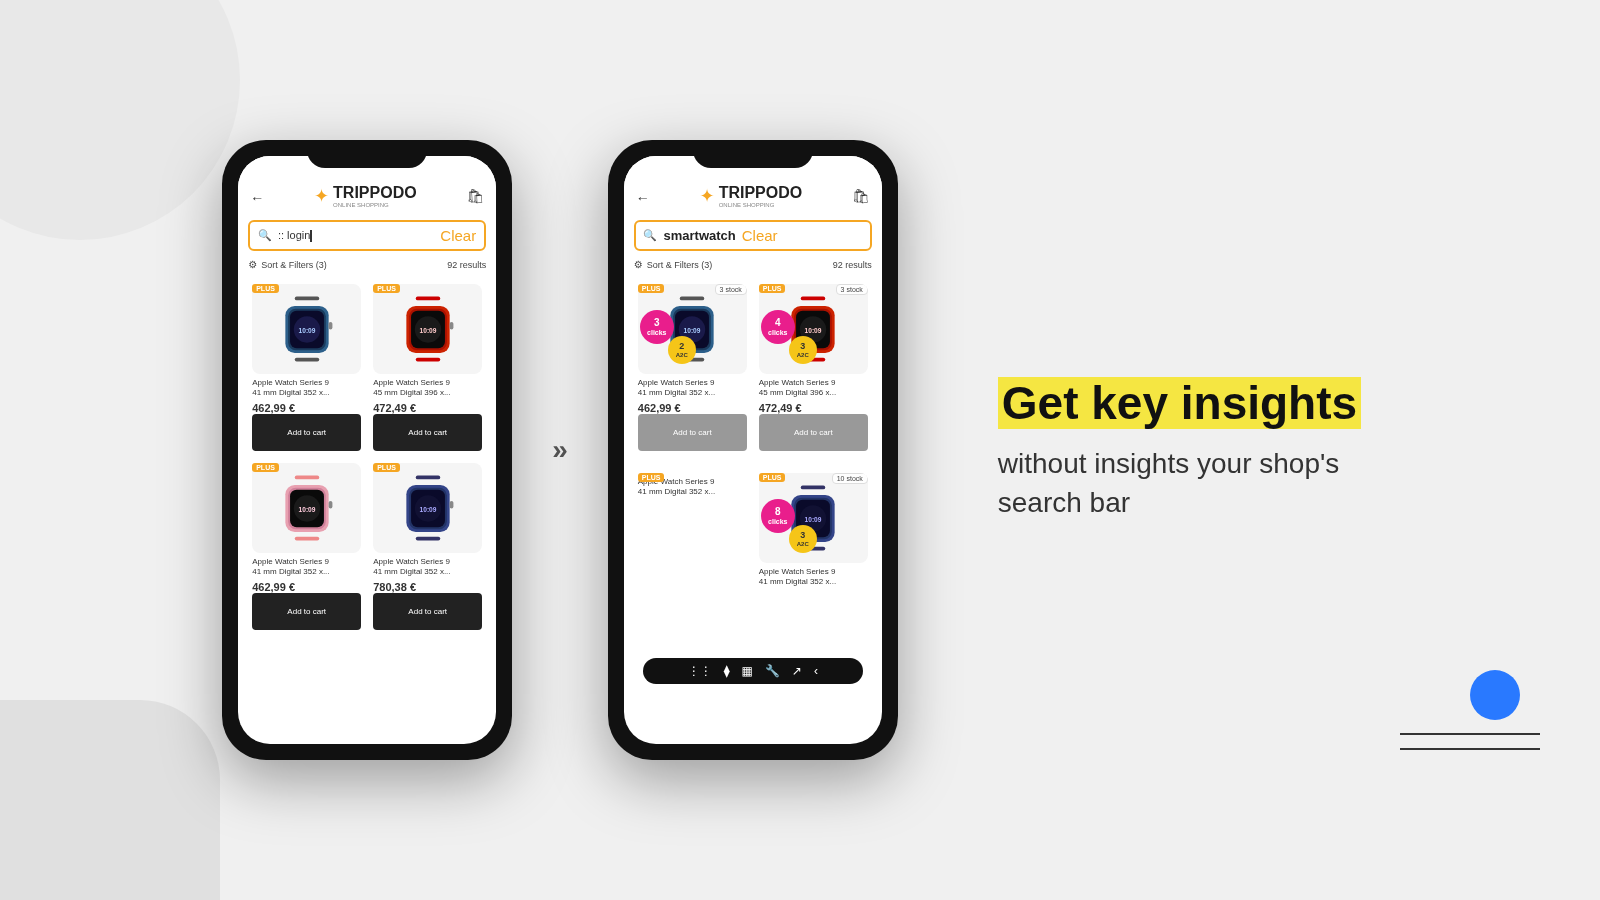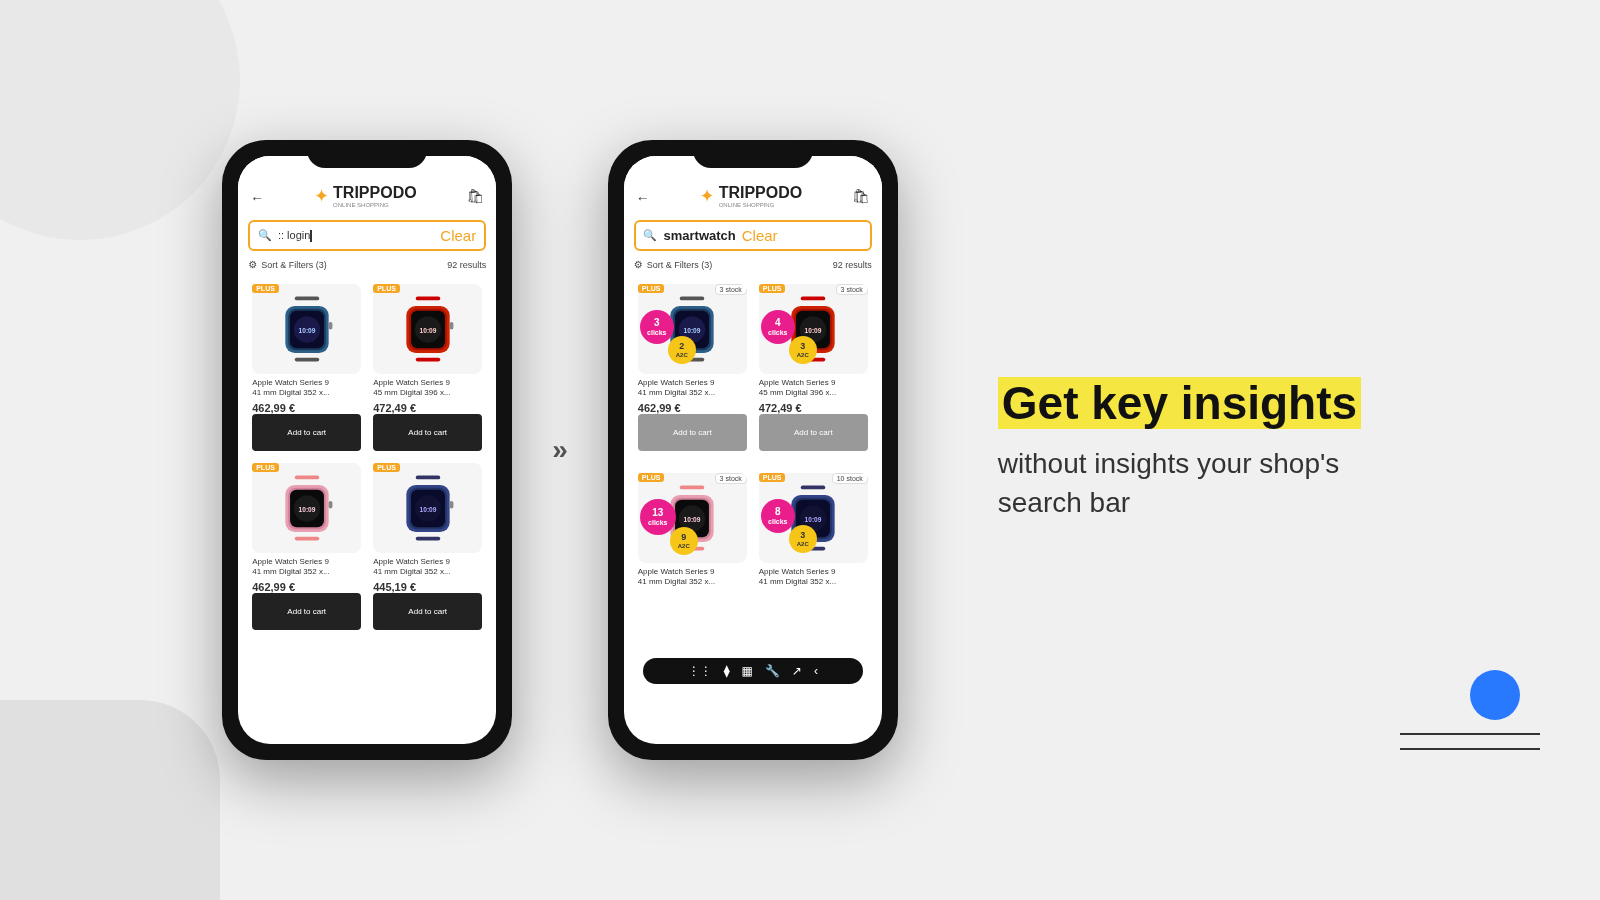--- a/index.html
+++ b/index.html
@@ -504,21 +504,21 @@
                 <rect x="22" y="73" width="26" height="4" rx="2" fill="#336"></rect>
                 <rect x="12" y="18" width="46" height="50" rx="10" fill="#334488"></rect>
                 <rect x="15" y="21" width="40" height="44" rx="8" fill="#223366"></rect>
                 <rect x="17" y="23" width="36" height="40" rx="7" fill="#0a0a2a"></rect>
                 <circle cx="35" cy="43" r="14" fill="#111133"></circle>
                 <text x="35" y="47" text-anchor="middle" fill="#aaaaff" font-size="7" font-weight="bold">10:09</text>
                 <rect x="58" y="35" width="4" height="8" rx="2" fill="#888"></rect>
               </svg>
             </div>
             <div class="product-name">Apple Watch Series 9<br>41 mm Digital 352 x...</div>
-            <div class="product-price">445,19 €</div>
+            <div class="product-price">780,38 €</div>
             <button class="add-to-cart-btn">Add to cart</button>
           </div>
 
         </div>
       </div>
     </div>
 
     <div class="arrow-between">
       <span>»</span>
     </div>
@@ -621,42 +621,20 @@
           <span class="toolbar-icon">▦</span>
           <span class="toolbar-icon">🔧</span>
           <span class="toolbar-icon">↗</span>
           <span class="toolbar-icon">‹</span>
         </div>
 
         <div class="products-grid" style="margin-top:2px;">
 
           <div class="product-card" style="position:relative;">
             <span class="plus-badge">PLUS</span>
-            <div class="product-img" style="position:relative;">
-              <span class="stock-badge">3 stock</span>
-              <svg class="watch-img" viewBox="0 0 70 85">
-                <rect x="22" y="8" width="26" height="4" rx="2" fill="#e88"></rect>
-                <rect x="22" y="73" width="26" height="4" rx="2" fill="#e88"></rect>
-                <rect x="12" y="18" width="46" height="50" rx="10" fill="#e8a0b0"></rect>
-                <rect x="15" y="21" width="40" height="44" rx="8" fill="#d0809a"></rect>
-                <rect x="17" y="23" width="36" height="40" rx="7" fill="#0a0a0a"></rect>
-                <circle cx="35" cy="43" r="14" fill="#1a1a1a"></circle>
-                <text x="35" y="47" text-anchor="middle" fill="#ffccdd" font-size="7" font-weight="bold">10:09</text>
-              </svg>
-
-              <div class="badge-clicks badge-pink" style="width:36px;height:36px;bottom:28px;left:2px;position:absolute;">
-                <span style="font-size:10px;font-weight:900;">13</span>
-                <span style="font-size:7px;">clicks</span>
-              </div>
-
-              <div class="badge-clicks badge-yellow" style="width:28px;height:28px;bottom:8px;left:32px;position:absolute;">
-                <span style="font-size:9px;font-weight:900;">9</span>
-                <span style="font-size:6px;">A2C</span>
-              </div>
-            </div>
             <div class="product-name">Apple Watch Series 9<br>41 mm Digital 352 x...</div>
           </div>
 
           <div class="product-card" style="position:relative;">
             <span class="plus-badge">PLUS</span>
             <div class="product-img" style="position:relative;">
               <span class="stock-badge">10 stock</span>
               <svg class="watch-img" viewBox="0 0 70 85">
                 <rect x="22" y="8" width="26" height="4" rx="2" fill="#336"></rect>
                 <rect x="22" y="73" width="26" height="4" rx="2" fill="#336"></rect>

